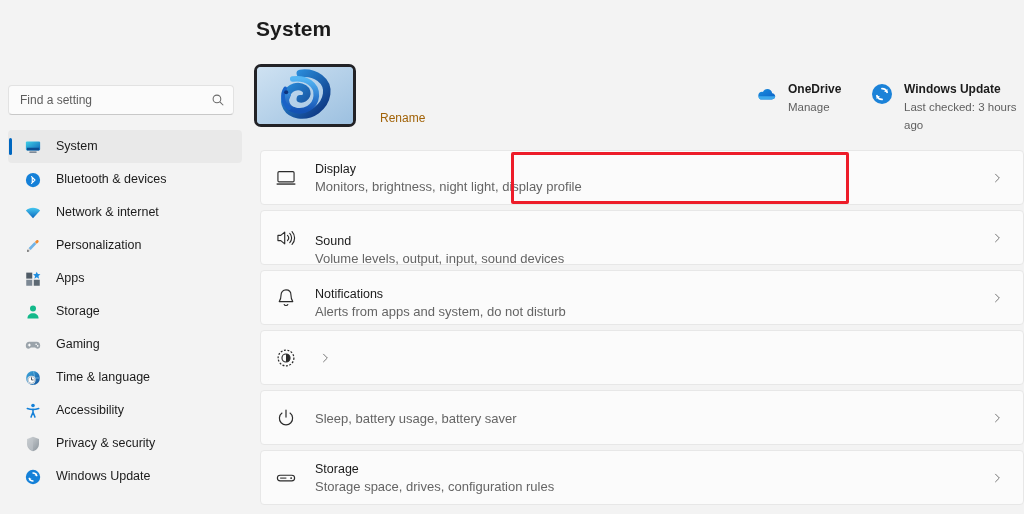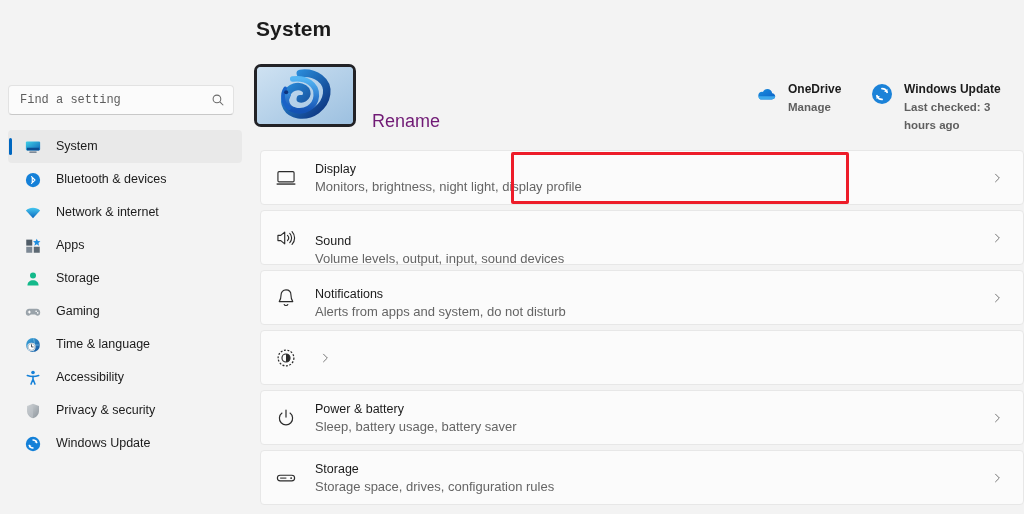--- a/index.html
+++ b/index.html
@@ -27,21 +27,21 @@
     width: 100%; height: 30px;
     background: #fbfbfb;
     border: 1px solid #e2e2e2;
     border-bottom: 1px solid #c8c8c8;
     border-radius: 4px;
     display: flex; align-items: center;
     padding: 0 8px 0 11px;
   }
   #search-input {
     flex: 1; border: none; outline: none; background: transparent;
-    font-family: Liberation Mono, monospace;
+    font-family: Liberation Sans, sans-serif;
     font-size: 12px; color: #1b1b1b;
   }
   #search-input::placeholder { color: #5d5d5d; }
   .search-glyph { width: 14px; height: 14px; flex: 0 0 14px; opacity: .75; }
 
   #nav { position: absolute; left: 8px; top: 130px; width: 234px; }
   .nav-item {
     position: relative;
     height: 33px;
     display: flex; align-items: center;
@@ -78,30 +78,30 @@
   #device-row { position: absolute; left: 4px; top: 64px; width: 766px; height: 70px; }
   #device-thumb {
     position: absolute; left: 0; top: 0;
     width: 102px; height: 63px;
     border: 3px solid #222226;
     border-radius: 7px;
     background: linear-gradient(160deg,#c7ddef 0%,#b8d3ea 45%,#a9c9e4 100%);
     overflow: hidden;
   }
   #rename-link {
-    position: absolute; left: 118px; top: 47px;
-    font-size: 18px; color: #701a75; cursor: pointer;
+    position: absolute; left: 126px; top: 47px;
+    font-size: 12px; color: #a16207; cursor: pointer;
   }
 
   .status-card { position: absolute; display: flex; align-items: flex-start; }
   #onedrive-card { left: 500px; top: 15px; }
   #winupdate-card { left: 616px; top: 15px; }
   .status-ico { width: 24px; height: 24px; flex: 0 0 24px; margin-right: 10px; margin-top: 3px; }
   .status-title { font-size: 12px; font-weight: bold; color: #1b1b1b; line-height: 16px; }
-  .status-sub { font-size: 11.5px; color: #5f5f5f; line-height: 16px; margin-top: 2px; font-weight: bold; }
+  .status-sub { font-size: 11.5px; color: #5f5f5f; line-height: 16px; margin-top: 2px; }
 
   
   #list { position: absolute; left: 10px; top: 150px; width: 764px; }
   .card {
     position: relative;
     width: 764px; height: 55px;
     background: #fbfbfb;
     border: 1px solid #e7e7e7;
     border-radius: 4px;
     margin-bottom: 5px;
@@ -185,20 +185,31 @@
               <defs>
                 <linearGradient id="w1" x1="0" y1="0" x2="0" y2="1">
                   <stop offset="0" stop-color="#46c8f0"></stop>
                   <stop offset="1" stop-color="#0b66bd"></stop>
                 </linearGradient>
               </defs>
               <path d="M2.5 8.5C5 6.2 8.4 4.9 12 4.9s7 1.3 9.5 3.6L12 19z" fill="url(#w1)"></path>
             </svg>
           </span>
           <span class="nav-label">Network &amp; internet</span>
+        </div>
+        <div class="nav-item">
+          <span class="nav-ico">
+            <svg viewBox="0 0 24 24" width="18" height="18">
+              <path d="M5 19.5l2.5-1 11-11.6c.7-.7.7-1.8 0-2.4-.7-.7-1.8-.7-2.5 0L4.6 16.5z" fill="#d8d8d8"></path>
+              <path d="M16.6 4.5c.7-.7 1.8-.7 2.5 0 .7.6.7 1.7 0 2.4l-2 2.1-2.5-2.4z" fill="#f08a2e"></path>
+              <path d="M4.6 16.5L7.1 19l-2.9 1z" fill="#555"></path>
+              <path d="M6.3 14.7l2.6 2.5 7.4-7.9-2.5-2.4z" fill="#6fb3e8"></path>
+            </svg>
+          </span>
+          <span class="nav-label">Personalization</span>
         </div>
         <div class="nav-item">
           <span class="nav-ico">
             <svg viewBox="0 0 24 24" width="18" height="18">
               <rect x="3" y="3.5" width="8" height="8" fill="#4f5b66"></rect>
               <rect x="3" y="13" width="8" height="8" fill="#7c8894"></rect>
               <rect x="13" y="13" width="8" height="8" fill="#5d6973"></rect>
               <path d="M17 2.2l1.5 3.2 3.4.4-2.6 2.3.8 3.4-3.1-1.8-3.1 1.8.8-3.4-2.6-2.3 3.4-.4z" fill="#1e8de0"></path>
             </svg>
           </span>
@@ -416,21 +427,20 @@
           </span>
         </div>
         <div class="card">
           <span class="card-ico">
             <svg viewBox="0 0 24 24" width="22" height="22" fill="none" stroke="currentColor" stroke-width="1.3" stroke-linecap="round">
               <path d="M7.6 6.6a7.2 7.2 0 1 0 8.8 0"></path>
               <line x1="12" y1="3.4" x2="12" y2="11"></line>
             </svg>
           </span>
           <span class="card-text">
-            <span class="card-title" style="display: block;">Power &amp; battery</span>
             <span class="card-sub" style="display: block;">Sleep, battery usage, battery saver</span>
           </span>
           <span class="chev">
             <svg viewBox="0 0 24 24" width="14" height="14" fill="none" stroke="currentColor" stroke-width="1.4" stroke-linecap="round" stroke-linejoin="round">
               <polyline points="9.5,5.5 16,12 9.5,18.5"></polyline>
             </svg>
           </span>
         </div>
         <div class="card">
           <span class="card-ico">

